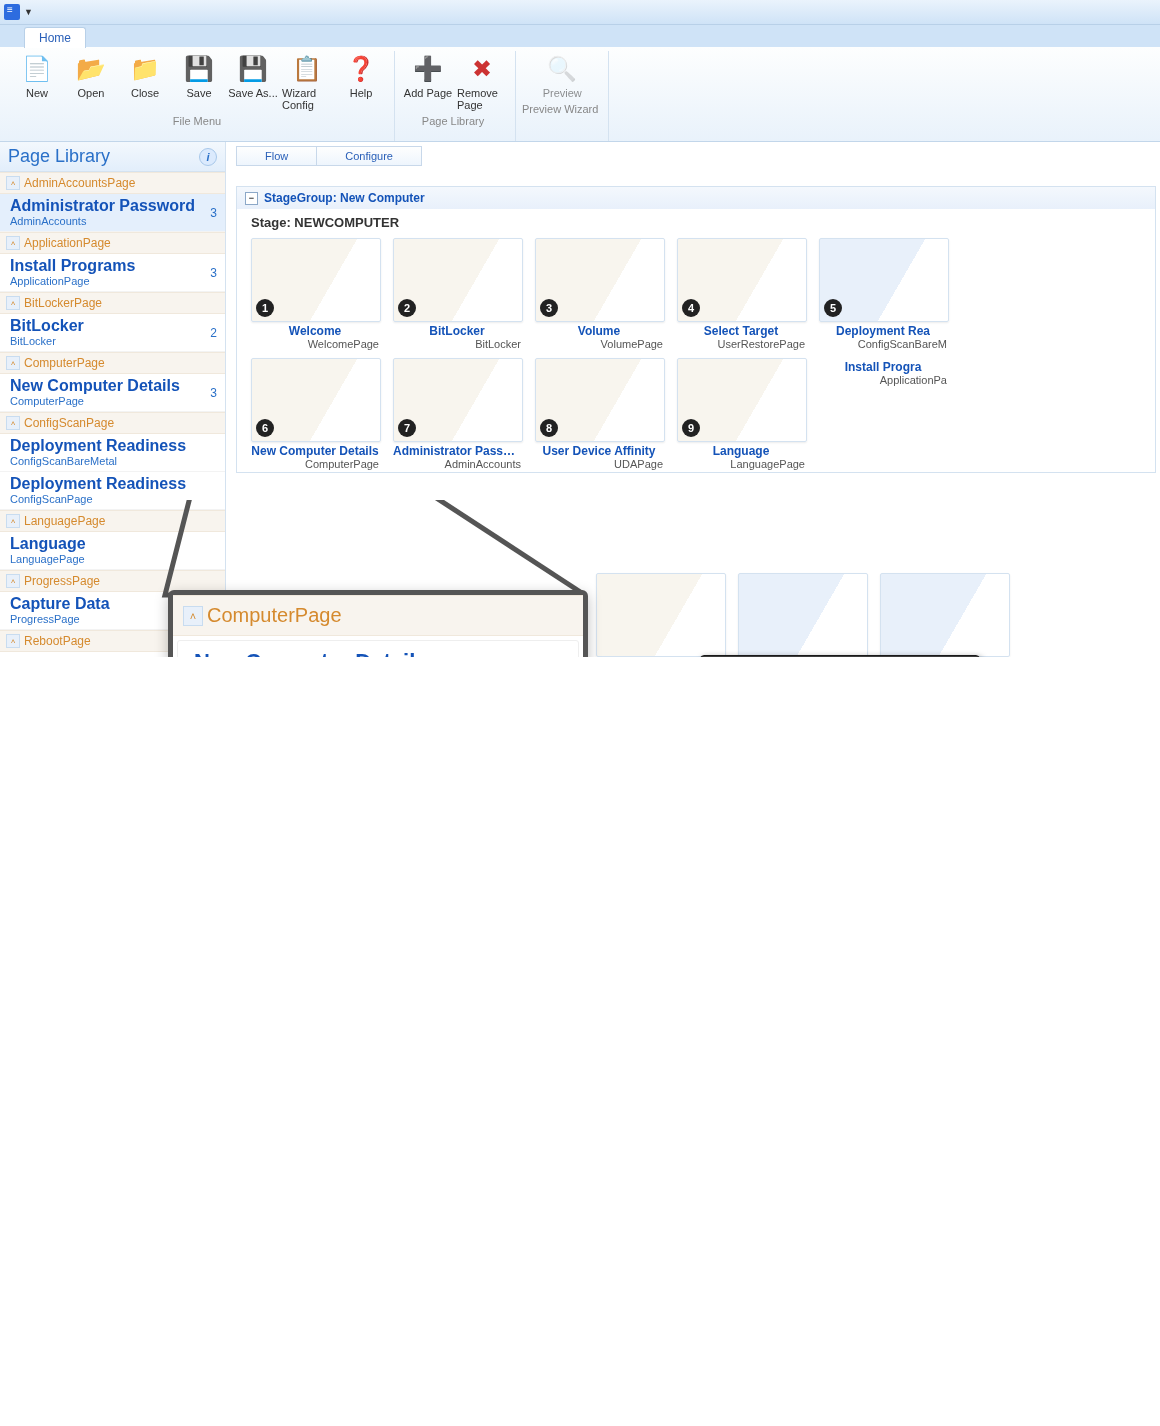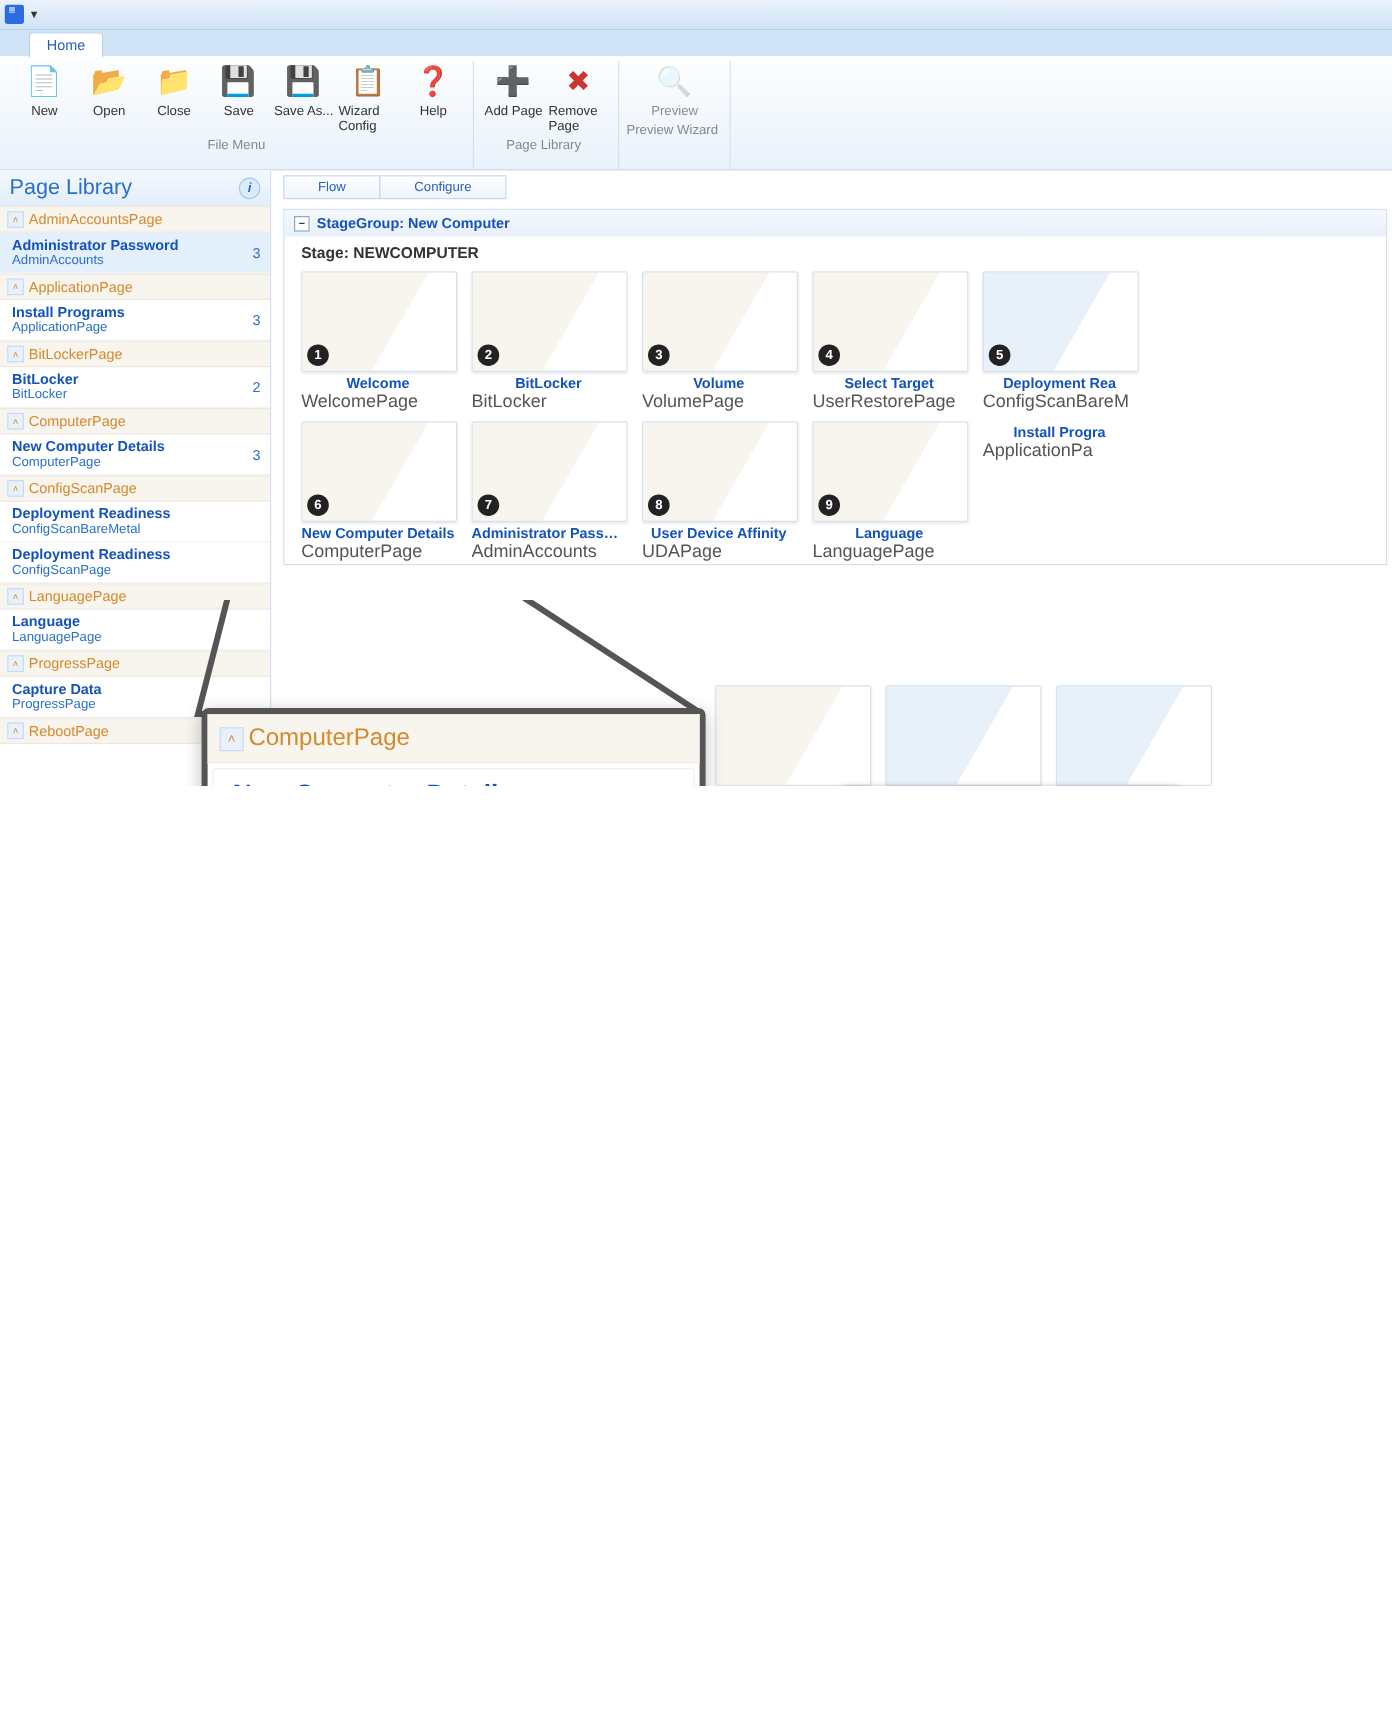--- a/index.html
+++ b/index.html
@@ -33,39 +33,39 @@
 .rbtn.disabled{opacity:.55;cursor:default}
 .body-area{display:flex}
 .sidebar{width:225px;border-right:1px solid #d4e2f0;background:#fff}
 .panel-header{display:flex;justify-content:space-between;align-items:center;padding:4px 8px;background:linear-gradient(#f3f8fd,#e2eefb);border-bottom:1px solid #d4e2f0}
 .panel-title{font-size:18px;color:#2a70c8}
 .info-icon{width:16px;height:16px;border-radius:50%;background:#dbeafd;color:#2a70c8;display:flex;align-items:center;justify-content:center;font-style:italic;font-weight:bold;font-size:11px;cursor:pointer;border:1px solid #a8c8ea}
 .group-head{background:#f8f4ee;padding:3px 6px;color:#d58a2e;font-size:12px;border-top:1px solid #f0e8dc;border-bottom:1px solid #f0e8dc;display:flex;align-items:center;gap:4px}
 .group-head .chev{display:inline-flex;width:12px;height:12px;background:#e8f0fa;border:1px solid #c8dcf0;align-items:center;justify-content:center;font-size:8px;color:#d58a2e}
 .page-item{padding:3px 6px 4px 10px;border-bottom:1px solid #f3f3f3;position:relative}
 .page-item.selected{background:#e4effc}
-.page-title{color:#1453b8;font-weight:600;font-size:12px}
+.page-title{color:#1453b8;font-weight:600;font-size:16px}
 .page-sub{color:#2a70c8;font-size:11px}
 .page-count{position:absolute;right:8px;top:50%;transform:translateY(-50%);color:#2a70c8;font-size:12px}
 .main{flex:1;padding:4px 0 0 10px;position:relative;overflow:hidden}
-.subtabs{display:flex;gap:0;margin-bottom:8px}
+.subtabs{display:flex;gap:0;margin-bottom:20px}
 .subtab{padding:3px 28px;border:1px solid #c8d8ea;background:linear-gradient(#fefefe,#eef5fd);color:#2a60b8;font-size:11px;cursor:pointer;margin-right:-1px}
 .stage-group{border:1px solid #d4e2f0;margin:4px 4px 0 0}
 .stage-head{background:linear-gradient(#f4f8fd,#e8f0fb);padding:4px 8px;color:#1453b8;font-weight:600;display:flex;align-items:center;gap:6px}
 .stage-head .toggle{width:11px;height:11px;border:1px solid #8ca8c8;display:inline-flex;align-items:center;justify-content:center;font-size:9px;color:#333;background:#fff;cursor:pointer}
 .stage-body{padding:2px 14px}
 .stage-label{font-weight:600;color:#333;font-size:13px;padding:4px 0 8px 0}
 .thumbs{display:flex;gap:14px}
 .thumbs.row2{margin-top:8px}
 .thumb{width:128px}
 .thumb-img{width:128px;height:82px;border:1px solid #d4e2f0;border-radius:2px;background:linear-gradient(120deg,#f8f5ee 60%,#fff 60%);position:relative;box-shadow:0 1px 2px rgba(0,0,0,.08)}
 .thumb-img.blu{background:linear-gradient(120deg,#e8f0fa 60%,#fff 60%)}
 .thumb-img .num{position:absolute;left:4px;bottom:4px;width:18px;height:18px;border-radius:50%;background:#222;color:#fff;display:flex;align-items:center;justify-content:center;font-size:11px;font-weight:600}
 .thumb-title{color:#1453b8;font-weight:600;font-size:12px;text-align:center;margin-top:2px;white-space:nowrap;overflow:hidden;text-overflow:ellipsis}
-.thumb-sub{color:#555;font-size:15px;text-align:left;white-space:nowrap;overflow:hidden;text-overflow:ellipsis}
+.thumb-sub{color:#555;font-size:11px;text-align:right;white-space:nowrap;overflow:hidden;text-overflow:ellipsis}
 .magnifier{position:absolute;top:500px;left:160px;width:820px;height:920px;pointer-events:none}
 .zoom-frame{position:absolute;left:8px;top:90px;width:410px;border:5px solid #555;border-radius:6px;background:#fff;box-shadow:0 4px 14px rgba(0,0,0,.25)}
 .zoom-frame .group-head{font-size:20px;padding:8px 10px}
 .zoom-frame .group-head .chev{width:18px;height:18px;font-size:11px}
 .zoom-frame .page-item{padding:8px 12px 10px 16px;border:1px solid #eee;margin:4px;border-radius:3px}
 .zoom-frame .page-title{font-size:22px}
 .zoom-frame .page-sub{font-size:19px}
 .zoom-frame .page-count{font-size:22px;right:12px}
 svg.connectors{position:absolute;left:0;top:0;pointer-events:none}
 .callout{position:absolute;background:linear-gradient(#3d3d3d,#2a2a2a);border:1px solid #1a1a1a;color:#fff;font-size:23px;padding:10px 24px;border-radius:4px;box-shadow:2px 2px 6px rgba(0,0,0,.4);text-align:center;line-height:30px}

